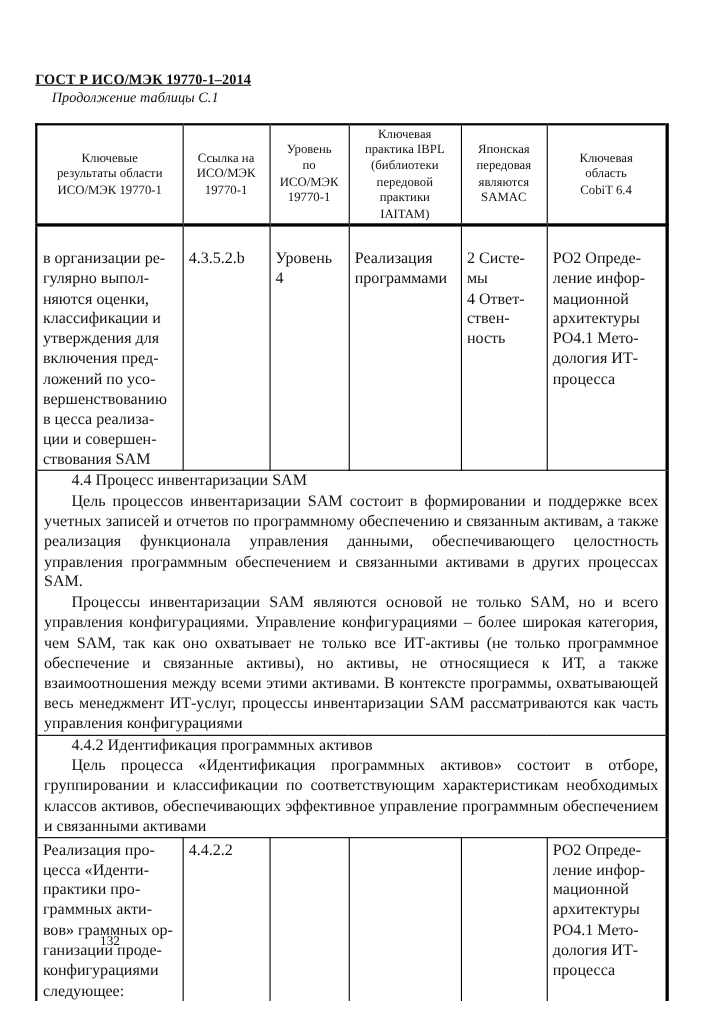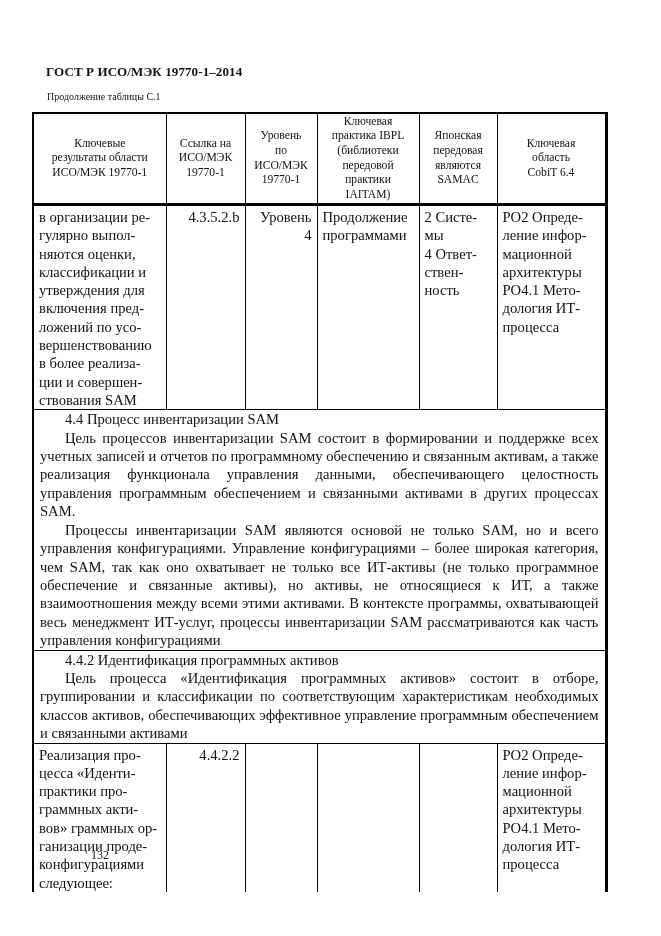--- a/index.html
+++ b/index.html
@@ -1,37 +1,37 @@
 <!DOCTYPE html>
 <html><head>
 <meta charset="utf-8">
 <style>
   html, body { margin: 0; padding: 0; background: #ffffff; }
   body { width: 661px; height: 936px; position: relative; overflow: hidden;
          font-family: "Liberation Serif", "DejaVu Serif", serif; color: #111; }
-  .doc-header { position: absolute; left: 46px; top: 64px; font-weight: bold; font-size: 13px; letter-spacing: 0.1px; }
-  .caption { position: absolute; left: 47px; top: 91px; font-size: 10px; }
+  .doc-header { position: absolute; left: 32px; top: 64px; font-weight: bold; font-size: 13px; letter-spacing: 0.1px; text-decoration: underline; }
+  .caption { position: absolute; left: 47px; top: 81px; font-style: italic; font-size: 13px; }
   table.main { position: absolute; left: 32px; top: 112px; width: 573px; border-collapse: collapse; table-layout: fixed; }
   table.main td { border: 1px solid #000; vertical-align: top; padding: 0 5px; font-size: 14.6px; line-height: 18.3px; }
   table.main col.c1 { width: 133px; }
   table.main col.c2 { width: 79px; }
   table.main col.c3 { width: 72px; }
   table.main col.c4 { width: 102px; }
   table.main col.c5 { width: 78px; }
   table.main col.c6 { width: 109px; }
   table.main tr.head td { font-size: 11.6px; line-height: 14.6px; text-align: center; vertical-align: middle; height: 89px; padding: 0 0; }
   table.main tr.head td { border-bottom: 3px solid #000; }
-  table.main tr.row1 td { height: 197px; padding-top: 2px; font-family: Liberation Serif, serif; }
+  table.main tr.row1 td { height: 197px; padding-top: 20px; font-family: Liberation Serif, serif; }
   .l { border-left: 2px solid #000 !important; }
   .r { border-right: 3px solid #000 !important; }
   .t2 { border-top: 2px solid #000 !important; }
   table.main tr.span td { padding: 0 6px; text-align: justify; line-height: 18.4px; }
   .ind { text-indent: 25px; margin: 0; }
   .pline { display: block; }
-  .center { text-align: right; }
+  .center { text-align: left; }
   table.main tr.row2 td { height: 142px; padding-top: 2px; border-bottom: none; }
   .page-number { position: absolute; left: 47px; top: 848px; font-size: 12px; margin-left: 44px; }
 </style>
 </head>
 <body>
 
 <div class="doc-header">ГОСТ Р ИСО/МЭК 19770-1–2014</div>
 <div class="caption">Продолжение таблицы С.1</div>
 
 <table class="main">
@@ -84,33 +84,33 @@
   <tr class="row1">
     <td class="l">
           <span class="pline">в организации ре-</span>
           <span class="pline">гулярно выпол-</span>
           <span class="pline">няются оценки,</span>
           <span class="pline">классификации и</span>
           <span class="pline">утверждения для</span>
           <span class="pline">включения пред-</span>
           <span class="pline">ложений по усо-</span>
           <span class="pline">вершенствованию</span>
-          <span class="pline">в более реализа-</span>
+          <span class="pline">в цесса реализа-</span>
           <span class="pline">ции и совершен-</span>
           <span class="pline">ствования SAM</span>
         </td>
     <td class="center">
           <span class="pline">4.3.5.2.b</span>
         </td>
     <td class="center">
           <span class="pline">Уровень</span>
           <span class="pline">4</span>
         </td>
     <td>
-          <span class="pline">Продолжение</span>
+          <span class="pline">Реализация</span>
           <span class="pline">программами</span>
         </td>
     <td>
           <span class="pline">2 Систе-</span>
           <span class="pline">мы</span>
           <span class="pline">4 Ответ-</span>
           <span class="pline">ствен-</span>
           <span class="pline">ность</span>
         </td>
     <td class="r">

